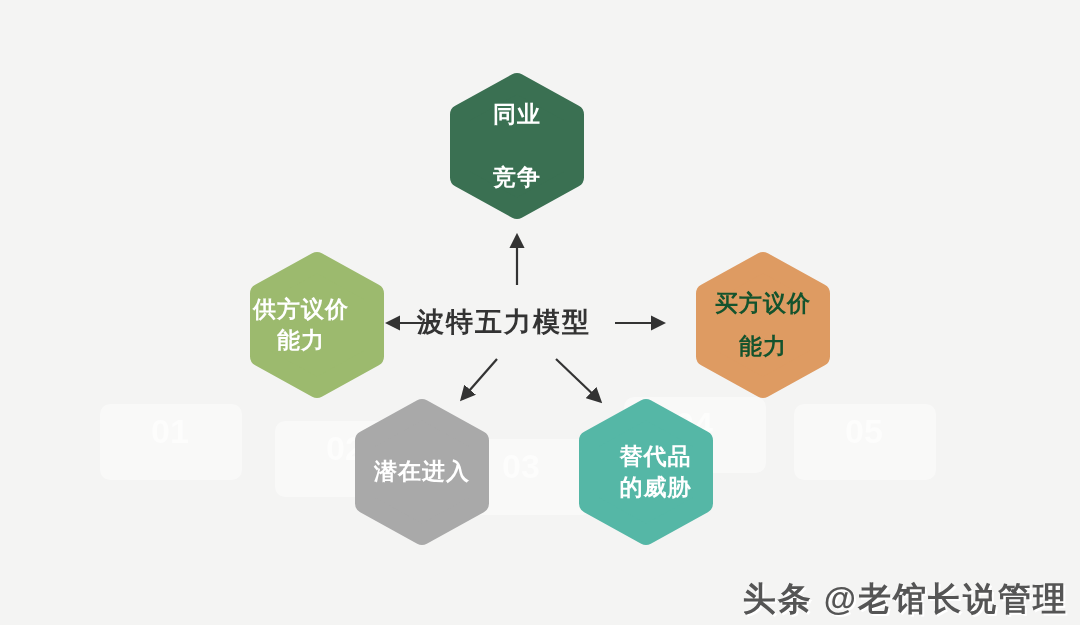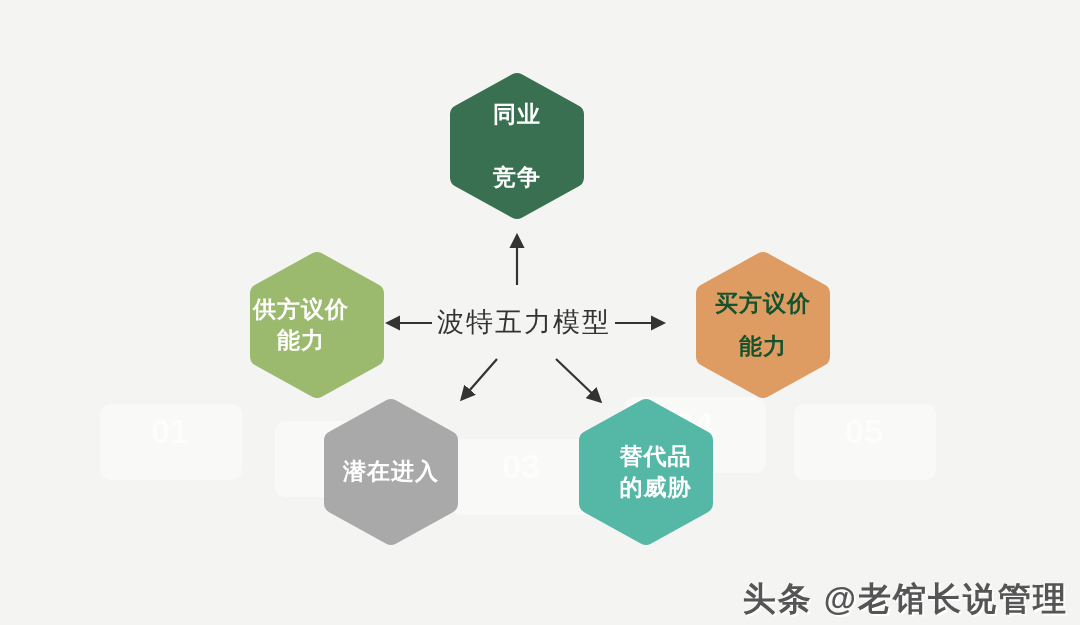--- a/index.html
+++ b/index.html
@@ -53,25 +53,25 @@
 
   .arrows-layer {
     position: absolute;
     left: 0; top: 0;
     z-index: 2;
   }
   .arrows-layer line { stroke-width: 2.2; }
 
   .center-title {
     position: absolute;
-    left: 524px;
+    left: 504px;
     top: 322px;
     transform: translate(-50%,-50%);
     font-size: 27px;
-    font-weight: normal;
+    font-weight: bold;
     letter-spacing: 2px;
     white-space: nowrap;
     z-index: 2;
     text-align: center;
   }
 
   .credit {
     position: absolute;
     right: 12px;
     top: 577px;
@@ -123,21 +123,21 @@
   <div class="hex" style="left:696px;top:251px;">
     <svg width="134" height="148" viewBox="0 0 134 148">
       <polygon points="67,11 124,42.5 124,105.5 67,137 10,105.5 10,42.5" stroke-width="20" stroke-linejoin="round" style="fill: rgb(222, 155, 98); stroke: rgb(222, 155, 98);"></polygon>
     </svg>
     <div class="hex-label" style="color: #14532d; gap: 12px;">
       <span>买方议价</span>
       <span>能力</span>
     </div>
   </div>
 
-  <div class="hex" style="left:324px;top:398px;">
+  <div class="hex" style="left:355px;top:398px;">
     <svg width="134" height="148" viewBox="0 0 134 148">
       <polygon points="67,11 124,42.5 124,105.5 67,137 10,105.5 10,42.5" stroke-width="20" stroke-linejoin="round" style="fill: rgb(169, 169, 169); stroke: rgb(169, 169, 169);"></polygon>
     </svg>
     <div class="hex-label" style="color: rgb(255, 255, 255);">
       <span>潜在进入</span>
     </div>
   </div>
 
   <div class="hex" style="left:579px;top:398px;">
     <svg width="134" height="148" viewBox="0 0 134 148">

